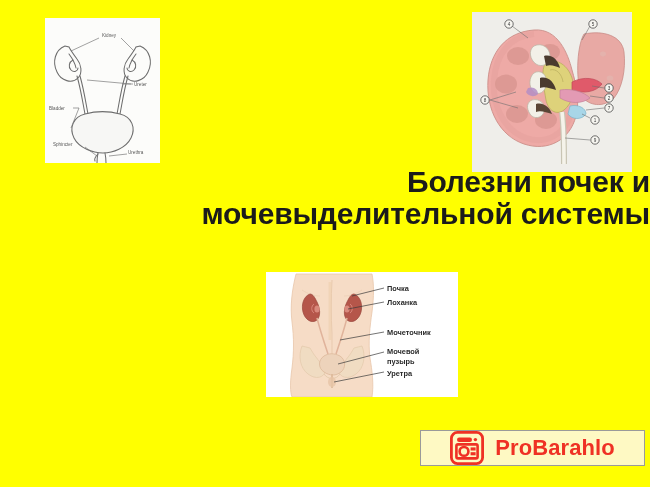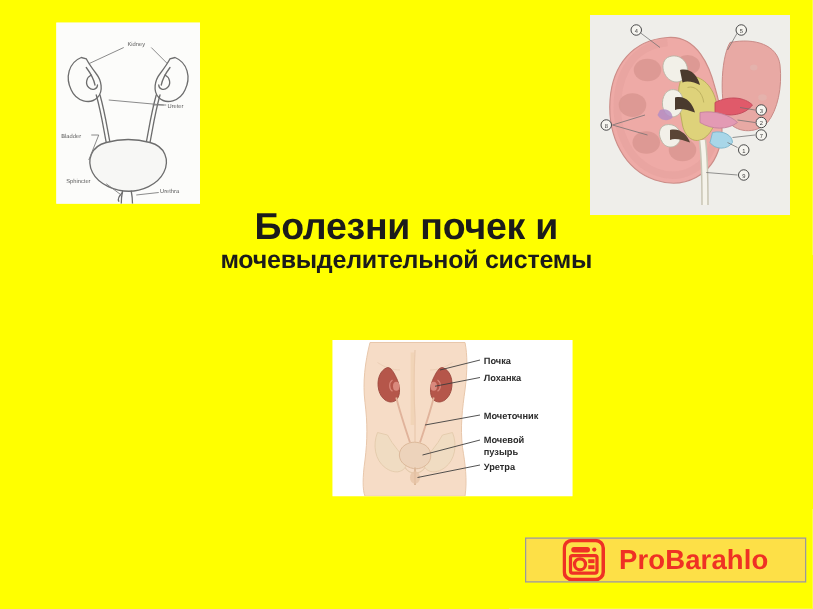--- a/index.html
+++ b/index.html
@@ -57,40 +57,40 @@
     margin-left: 38px;
   }
   #panel-torso svg { display: block; }
 
   
   #title-block {
     position: absolute;
     left: 0;
     top: 166px;
     width: 650px;
-    text-align: center;
+    text-align: right;
     line-height: 1.08;
     color: #1b1b1b;
     font-weight: bold;
     font-size: 30px;
     letter-spacing: -0.2px;
     font-family: "Liberation Sans", sans-serif;
   }
   #title-block .tline { display: block; }
   #title-line-1 { font-size: 30px; }
-  #title-line-2 { font-size: 20px; }
+  #title-line-2 { font-size: 30px; }
 
   
   #watermark {
     position: absolute;
     left: 420px;
     top: 430px;
     width: 225px;
     height: 36px;
-    background: #fde047;
+    background: #fef9c3;
     border: 1px solid #9a9a9a;
     box-sizing: border-box;
     display: flex;
     align-items: center;
     justify-content: center;
     gap: 11px;
   }
   #watermark-logo-icon { display: block; }
   #watermark-text {
     color: #ef3124;

